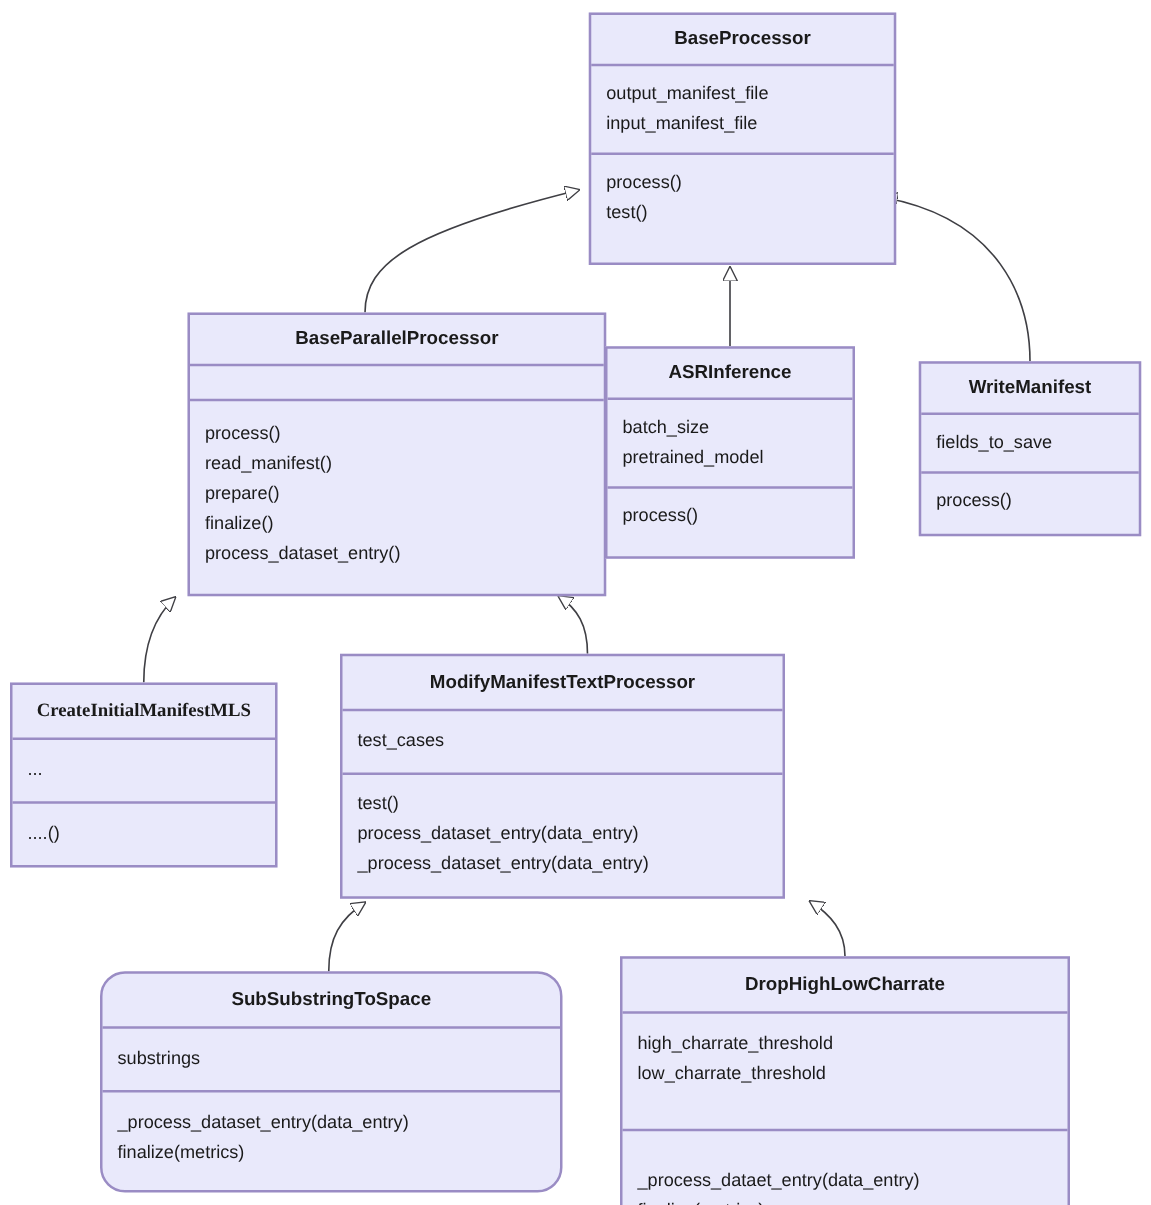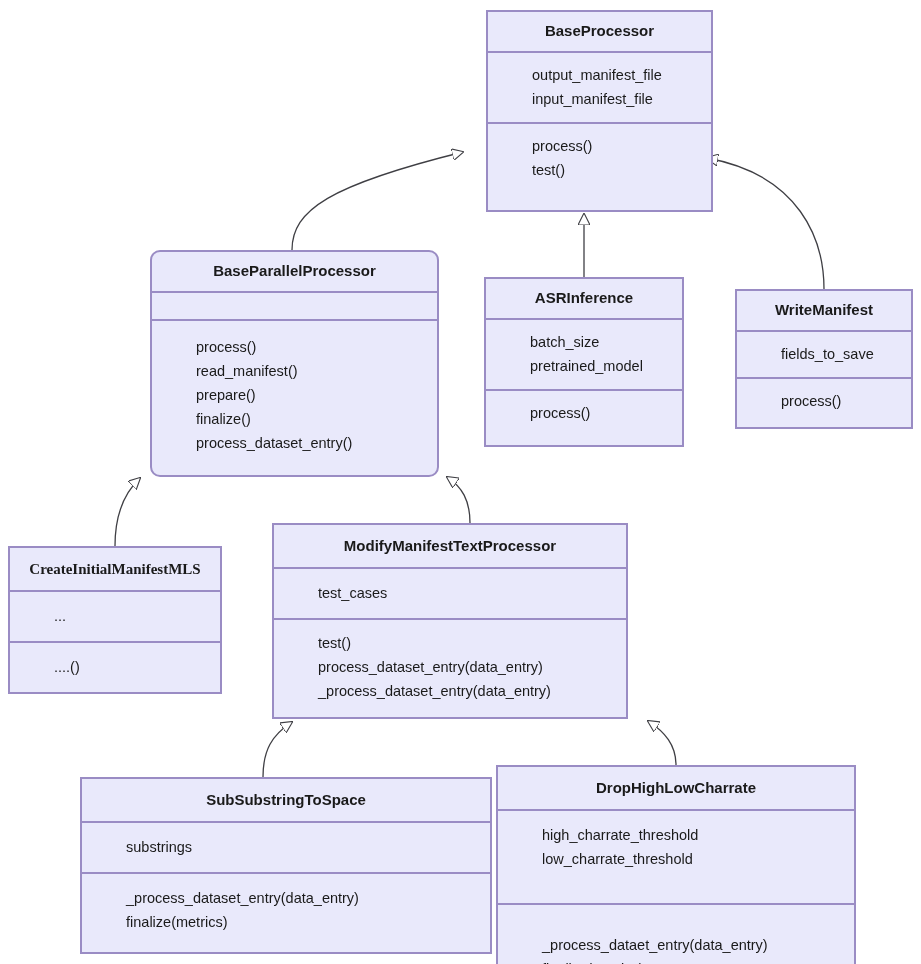--- a/index.html
+++ b/index.html
@@ -42,21 +42,20 @@
     color: #1a1a1a;
     padding: 10px 8px 11px 8px;
     line-height: 1.2;
   }
   .uml-divider {
     height: 0;
     border-top: 2px solid #9a8cc4;
   }
   .uml-compartment {
     padding: 10px 12px 11px 12px;
-    margin-left: 32px;
   }
   .uml-compartment.empty-compartment {
     padding: 0;
     height: 26px;
   }
   .uml-row {
     font-size: 14.5px;
     color: #1a1a1a;
     line-height: 24px;
     white-space: nowrap;
@@ -82,35 +81,35 @@
 
     <path d="M 115 546 C 115 520 122 495 140 478" fill="none" stroke="#3f3f44" stroke-width="1.3" marker-end="url(#uml-triangle)"></path>
 
     <path d="M 470 523 C 470 500 462 487 447 477" fill="none" stroke="#3f3f44" stroke-width="1.3" marker-end="url(#uml-triangle)"></path>
 
     <path d="M 263 777 C 263 750 272 735 292 722" fill="none" stroke="#3f3f44" stroke-width="1.3" marker-end="url(#uml-triangle)"></path>
 
     <path d="M 676 765 C 676 745 665 732 648 721" fill="none" stroke="#3f3f44" stroke-width="1.3" marker-end="url(#uml-triangle)"></path>
   </svg>
 
-  <div class="uml-class" style="left:486px; top:10px; width:227px;">
+  <div class="uml-class" style="left:471px; top:10px; width:246px;">
     <div class="uml-title">BaseProcessor</div>
     <div class="uml-divider"></div>
     <div class="uml-compartment">
       <div class="uml-row">output_manifest_file</div>
       <div class="uml-row">input_manifest_file</div>
     </div>
     <div class="uml-divider"></div>
     <div class="uml-compartment" style="padding-bottom:28px;">
       <div class="uml-row">process()</div>
       <div class="uml-row">test()</div>
     </div>
   </div>
 
-  <div class="uml-class" style="left:150px; top:250px; width:289px;border-radius:10px;">
+  <div class="uml-class" style="left:150px; top:250px; width:335px;">
     <div class="uml-title">BaseParallelProcessor</div>
     <div class="uml-divider"></div>
     <div class="uml-compartment empty-compartment"></div>
     <div class="uml-divider"></div>
     <div class="uml-compartment" style="padding-top:14px; padding-bottom:20px;">
       <div class="uml-row">process()</div>
       <div class="uml-row">read_manifest()</div>
       <div class="uml-row">prepare()</div>
       <div class="uml-row">finalize()</div>
       <div class="uml-row">process_dataset_entry()</div>
@@ -161,21 +160,21 @@
       <div class="uml-row">test_cases</div>
     </div>
     <div class="uml-divider"></div>
     <div class="uml-compartment" style="padding-top:11px; padding-bottom:14px;">
       <div class="uml-row">test()</div>
       <div class="uml-row">process_dataset_entry(data_entry)</div>
       <div class="uml-row">_process_dataset_entry(data_entry)</div>
     </div>
   </div>
 
-  <div class="uml-class" style="left:80px; top:777px; width:412px;">
+  <div class="uml-class" style="left:80px; top:777px; width:370px;border-radius:20px;">
     <div class="uml-title" style="padding:12px 8px;">SubSubstringToSpace</div>
     <div class="uml-divider"></div>
     <div class="uml-compartment" style="padding-top:12px; padding-bottom:13px;">
       <div class="uml-row">substrings</div>
     </div>
     <div class="uml-divider"></div>
     <div class="uml-compartment" style="padding-top:12px; padding-bottom:18px;">
       <div class="uml-row">_process_dataset_entry(data_entry)</div>
       <div class="uml-row">finalize(metrics)</div>
     </div>

